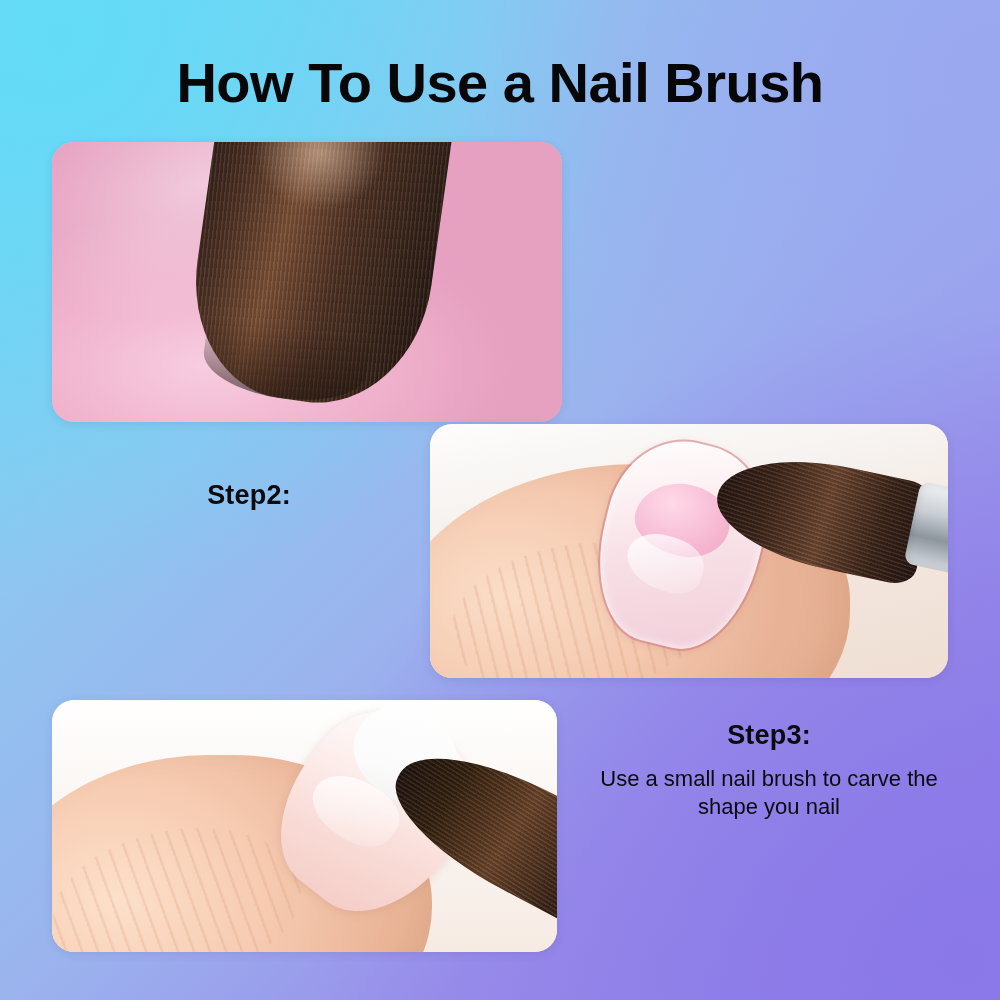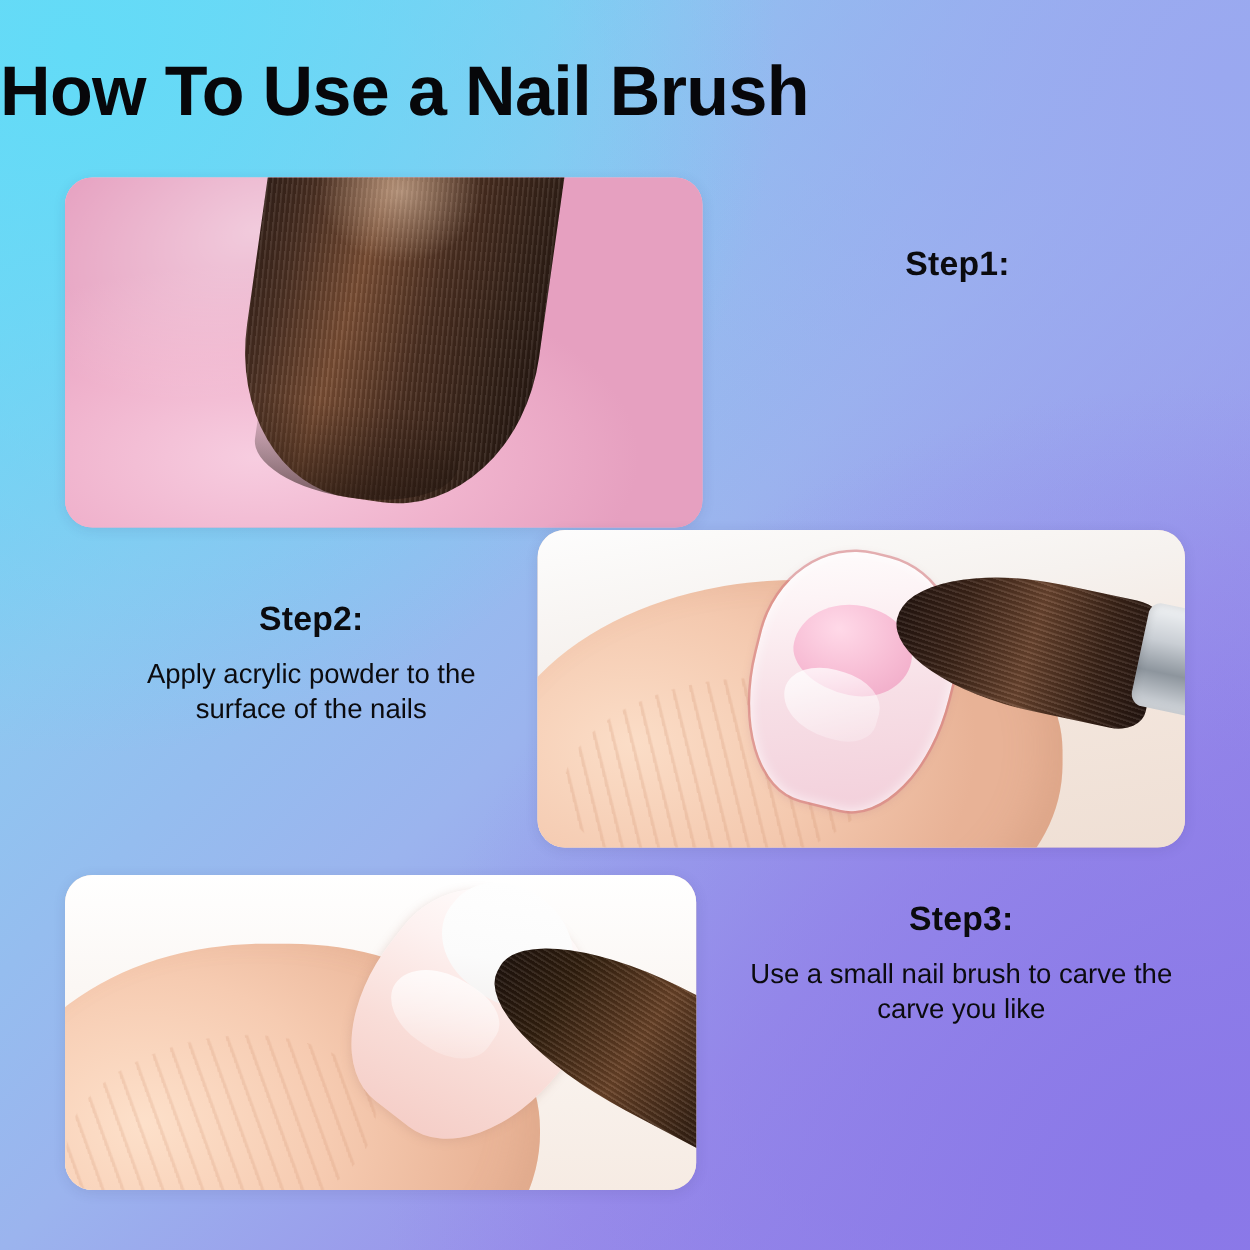--- a/index.html
+++ b/index.html
@@ -13,21 +13,22 @@
   .bg-wash {
     position: absolute; inset: 0;
     background:
       radial-gradient(circle at 6% 4%, #63dbf7 0%, rgba(99,219,247,0) 42%),
       radial-gradient(circle at 96% 96%, #8a78e8 0%, rgba(138,120,232,0) 48%),
       radial-gradient(circle at 98% 6%, #9aa8f0 0%, rgba(154,168,240,0) 40%);
     pointer-events: none;
   }
   .page-title {
     position: absolute;
-    top: 42px; left: 0; width: 100%;
+    top: 52px; left: 0; width: 100%;
+    text-align: center;
     font-size: 56px;
     font-weight: bold;
     color: #07070a;
     letter-spacing: -0.5px;
     line-height: 1.1;
   }
 
   .photo {
     position: absolute;
     border-radius: 22px;
@@ -242,52 +243,50 @@
   <div class="blob"></div>
   <div class="brush">
     <div class="bristles"></div>
     <div class="hair-lines"></div>
     <div class="gloss"></div>
     <div class="tip-shadow"></div>
   </div>
 </div>
 
 <div class="step" id="step1">
-  <div class="step-label">Step1:</div>
 </div>
 
 <div class="photo" id="photo2">
   <div class="bg"></div>
   <div class="finger"></div>
   <div class="knuckle-lines"></div>
   <div class="nail"></div>
   <div class="nail-rim"></div>
   <div class="nail-gel"></div>
   <div class="nail-gloss"></div>
   <div class="brush2">
     <div class="bristles"></div>
     <div class="hair-lines"></div>
     <div class="ferrule"></div>
   </div>
 </div>
 
 <div class="step" id="step2">
   <div class="step-label">Step2:</div>
-  <div class="step-desc">Apply acrylic powder to the surface of the nails</div>
 </div>
 
 <div class="photo" id="photo3">
   <div class="bg"></div>
   <div class="finger"></div>
   <div class="knuckle-lines"></div>
   <div class="nail"></div>
   <div class="nail-tip"></div>
   <div class="nail-gloss"></div>
   <div class="brush3">
     <div class="bristles"></div>
     <div class="hair-lines"></div>
   </div>
 </div>
 
 <div class="step" id="step3">
   <div class="step-label">Step3:</div>
-  <div class="step-desc">Use a small nail brush to carve the carve you like</div>
+  <div class="step-desc">Use a small nail brush to carve the shape you nail</div>
 </div>
 
 </body></html>

